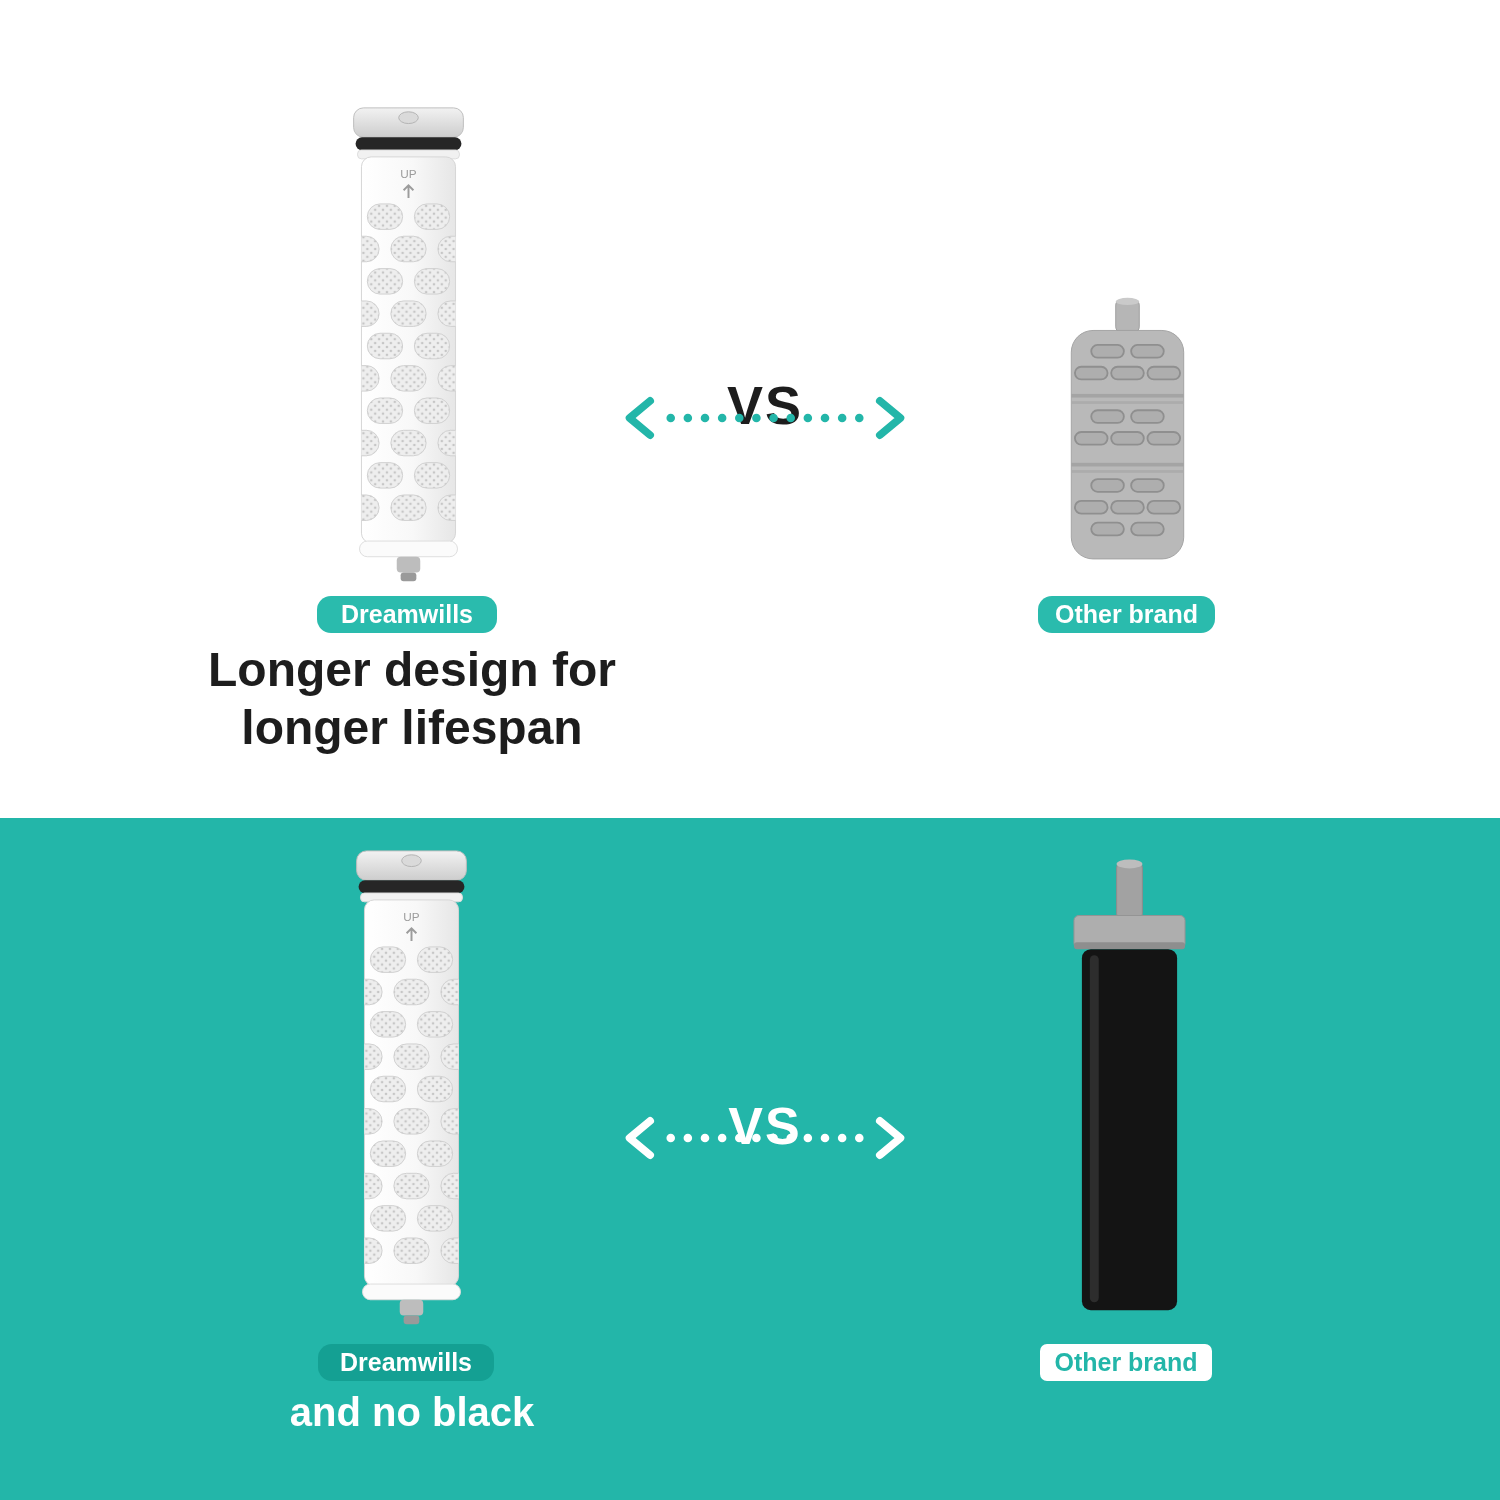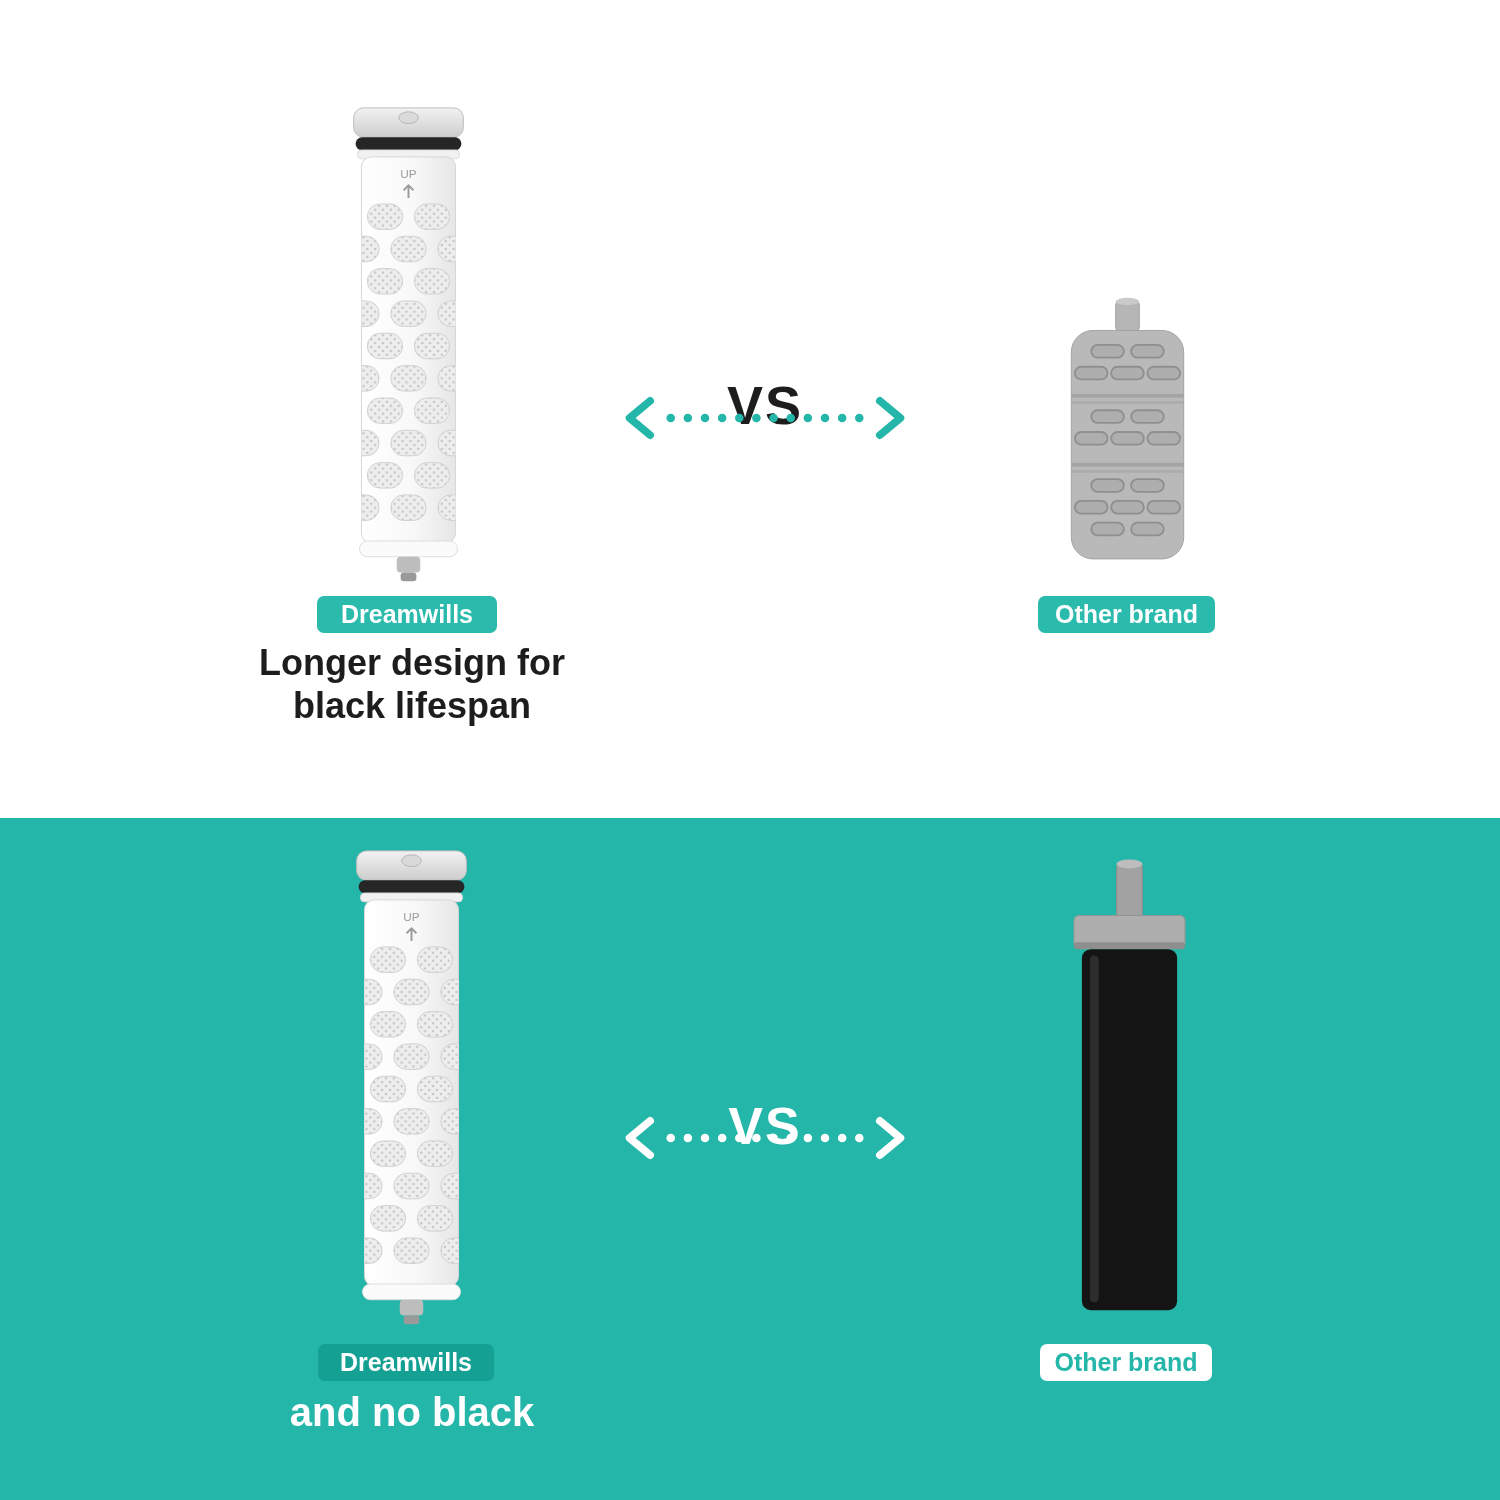--- a/index.html
+++ b/index.html
@@ -47,28 +47,28 @@
   .badge {
     position: absolute;
     height: 37px;
     display: flex;
     align-items: center;
     justify-content: center;
     font-size: 25px;
     font-weight: 700;
     border-radius: 7px;
   }
-  .badge-teal { background: #2abbad; color: #ffffff; }
+  .badge-teal { background: #2abbad; color: #ffffff; border-radius: 14px; }
   .badge-top-left     { left: 317px;  top: 596px;  width: 180px; }
   .badge-top-right    { left: 1038px; top: 596px;  width: 177px; }
   .badge-bottom-left  { left: 318px;  top: 1344px; width: 176px; background: #14a093; color: #ffffff; }
   .badge-bottom-right { left: 1040px; top: 1344px; width: 172px; background: #ffffff; color: #23b6a9; }
 
   .caption { position: absolute; text-align: center; font-weight: 600; }
-  .caption-top    { left: 182px; top: 641px;  width: 460px; font-size: 36px; line-height: 1.2; color: #1d1d1d; }
+  .caption-top    { left: 182px; top: 641px;  width: 460px; font-size: 48px; line-height: 1.2; color: #1d1d1d; }
   .caption-bottom { left: 172px; top: 1388px; width: 480px; font-size: 40px; line-height: 1.2; color: #ffffff; }
 </style>
 </head>
 <body>
 
 <div class="canvas">
 
   <div class="teal-band"></div>
 
   <svg class="svg-defs" aria-hidden="true">
@@ -211,21 +211,21 @@
   <svg class="filter top-right-filter" viewBox="0 0 140 300">
     <use href="#sym-gray-filter" width="140" height="300"></use>
   </svg>
 
   <div class="badge badge-teal badge-top-left">Dreamwills</div>
 
   <div class="badge badge-teal badge-top-right">Other brand</div>
 
   <div class="caption caption-top">
     <div>Longer design for</div>
-    <div>black lifespan</div>
+    <div>longer lifespan</div>
   </div>
 
   <svg class="filter bottom-left-filter" viewBox="0 0 160 500">
     <use href="#sym-white-filter" width="160" height="500"></use>
   </svg>
 
   <div class="vs vs-bottom">VS</div>
 
   <svg class="arrow arrow-bottom" viewBox="0 0 340 56">
     <use href="#sym-arrow" width="340" height="56"></use>

